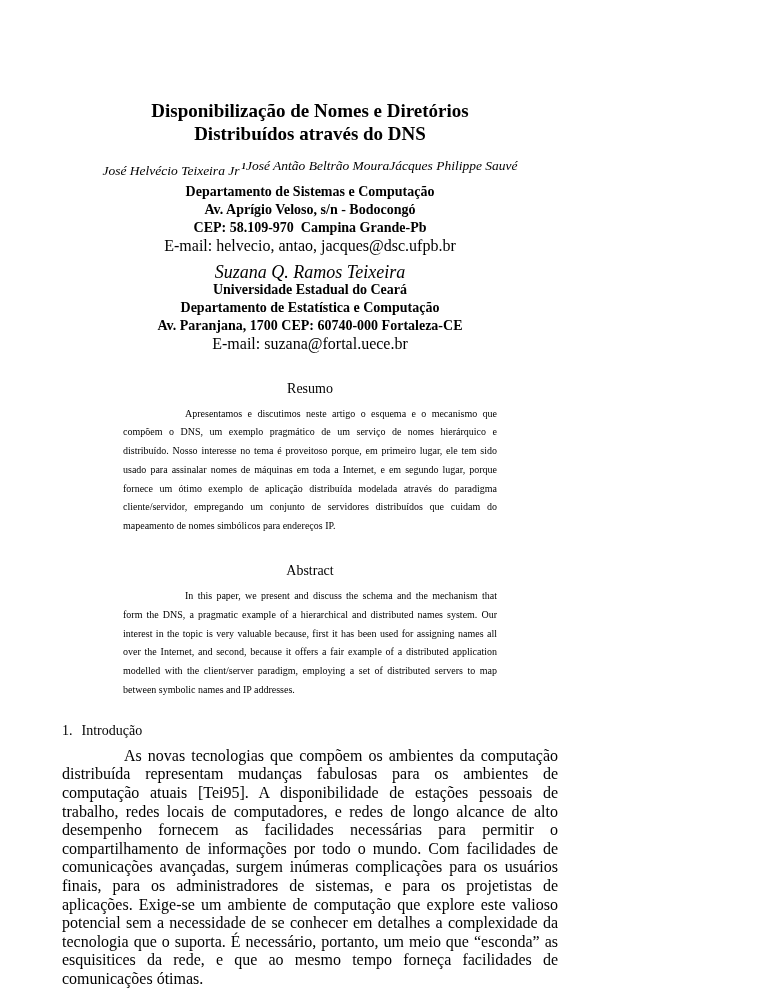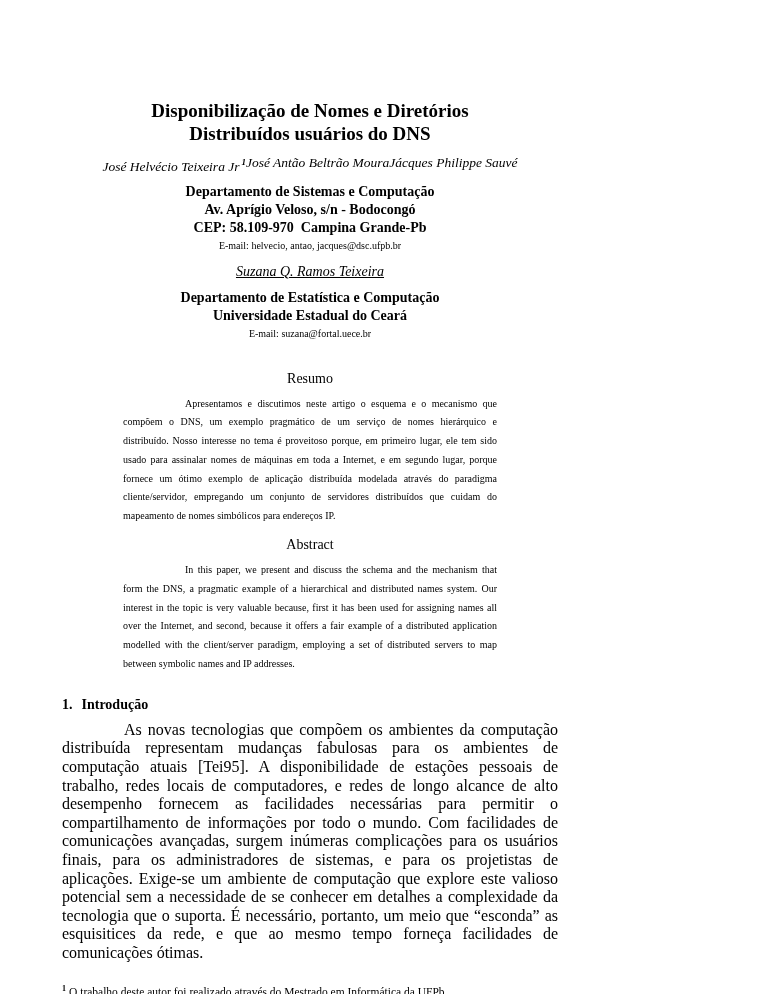--- a/index.html
+++ b/index.html
@@ -27,66 +27,64 @@
     font-size: 19px;
     line-height: 23px;
     font-weight: bold;
   }
   .authors {
     margin-top: 9px;
     display: flex;
     justify-content: center;
     font-style: italic;
     font-size: 13.5px;
-    line-height: 17px;
+    line-height: 24px;
   }
   .authors sup {
     font-weight: bold;
     font-size: 9px;
     margin-left: 2px;
   }
   .affil {
-    margin-top: 8px;
     text-align: center;
     font-size: 14px;
     line-height: 18px;
     font-weight: bold;
   }
   .affil .email {
     font-weight: normal;
-    font-size: 10px;
+    font-size: 16px;
   }
   .author-solo {
     margin-top: 8px;
     text-align: center;
     font-style: italic;
-    font-size: 14px;
+    font-size: 18px;
     line-height: 18px;
-    text-decoration: underline;
   }
   .abs-head {
     margin-top: 27px;
     text-align: center;
     font-weight: normal;
     font-size: 14px;
     line-height: 18px;
   }
   .abs-head.second {
-    margin-top: 10px;
+    margin-top: 26px;
   }
   .abs-body {
     margin: 7px 61px 0 61px;
     font-size: 10px;
     line-height: 18.8px;
     text-align: justify;
     text-indent: 62px;
   }
   .sec-head {
     margin-top: 22px;
-    font-weight: bold;
+    font-weight: normal;
     font-size: 14px;
     line-height: 18px;
   }
   .sec-head .num {
     display: inline-block;
     margin-right: 9px;
   }
   .body-par {
     margin-top: 7px;
     font-size: 16px;
@@ -108,41 +106,42 @@
     white-space: pre-wrap;
   }
 </style>
 </head>
 <body>
 
 <div class="page">
 
   <h1 class="title">
     <span>Disponibilização de Nomes e Diretórios</span><br>
-    <span>Distribuídos usuários do DNS</span>
+    <span>Distribuídos através do DNS</span>
   </h1>
 
   <div class="authors">
     <span class="author"><span>José Helvécio Teixeira Jr</span><sup>1</sup></span>
     <span class="author"><span>José Antão Beltrão Moura</span></span>
     <span class="author"><span>Jácques Philippe Sauvé</span></span>
   </div>
 
   <div class="affil">
     <div>Departamento de Sistemas e Computação</div>
     <div>Av. Aprígio Veloso, s/n - Bodocongó</div>
     <div class="cep-line">CEP: 58.109-970&nbsp; Campina Grande-Pb</div>
     <div class="email">E-mail: helvecio, antao, jacques@dsc.ufpb.br</div>
   </div>
 
   <div class="author-solo">Suzana Q. Ramos Teixeira</div>
 
   <div class="affil">
+    <div>Universidade Estadual do Ceará</div>
     <div>Departamento de Estatística e Computação</div>
-    <div>Universidade Estadual do Ceará</div>
+    <div>Av. Paranjana, 1700 CEP: 60740-000 Fortaleza-CE</div>
     <div class="email">E-mail: suzana@fortal.uece.br</div>
   </div>
 
   <div class="abs-head">Resumo</div>
   <p class="abs-body">Apresentamos e discutimos neste artigo o esquema e o mecanismo que compõem o DNS, um exemplo pragmático de um serviço de nomes hierárquico e distribuído. Nosso interesse no tema é proveitoso porque, em primeiro lugar, ele tem sido usado para assinalar nomes de máquinas em toda a Internet, e em segundo lugar, porque fornece um ótimo exemplo de aplicação distribuída modelada através do paradigma cliente/servidor, empregando um conjunto de servidores distribuídos que cuidam do mapeamento de nomes simbólicos para endereços IP.</p>
 
   <div class="abs-head second">Abstract</div>
   <p class="abs-body">In this paper, we present and discuss the schema and the mechanism that form the DNS, a pragmatic example of a hierarchical and distributed names system. Our interest in the topic is very valuable because, first it has been used for assigning names all over the Internet, and second, because it offers a fair example of a distributed application modelled with the client/server paradigm, employing a set of distributed servers to map between symbolic names and IP addresses.</p>
 
   <div class="sec-head">

